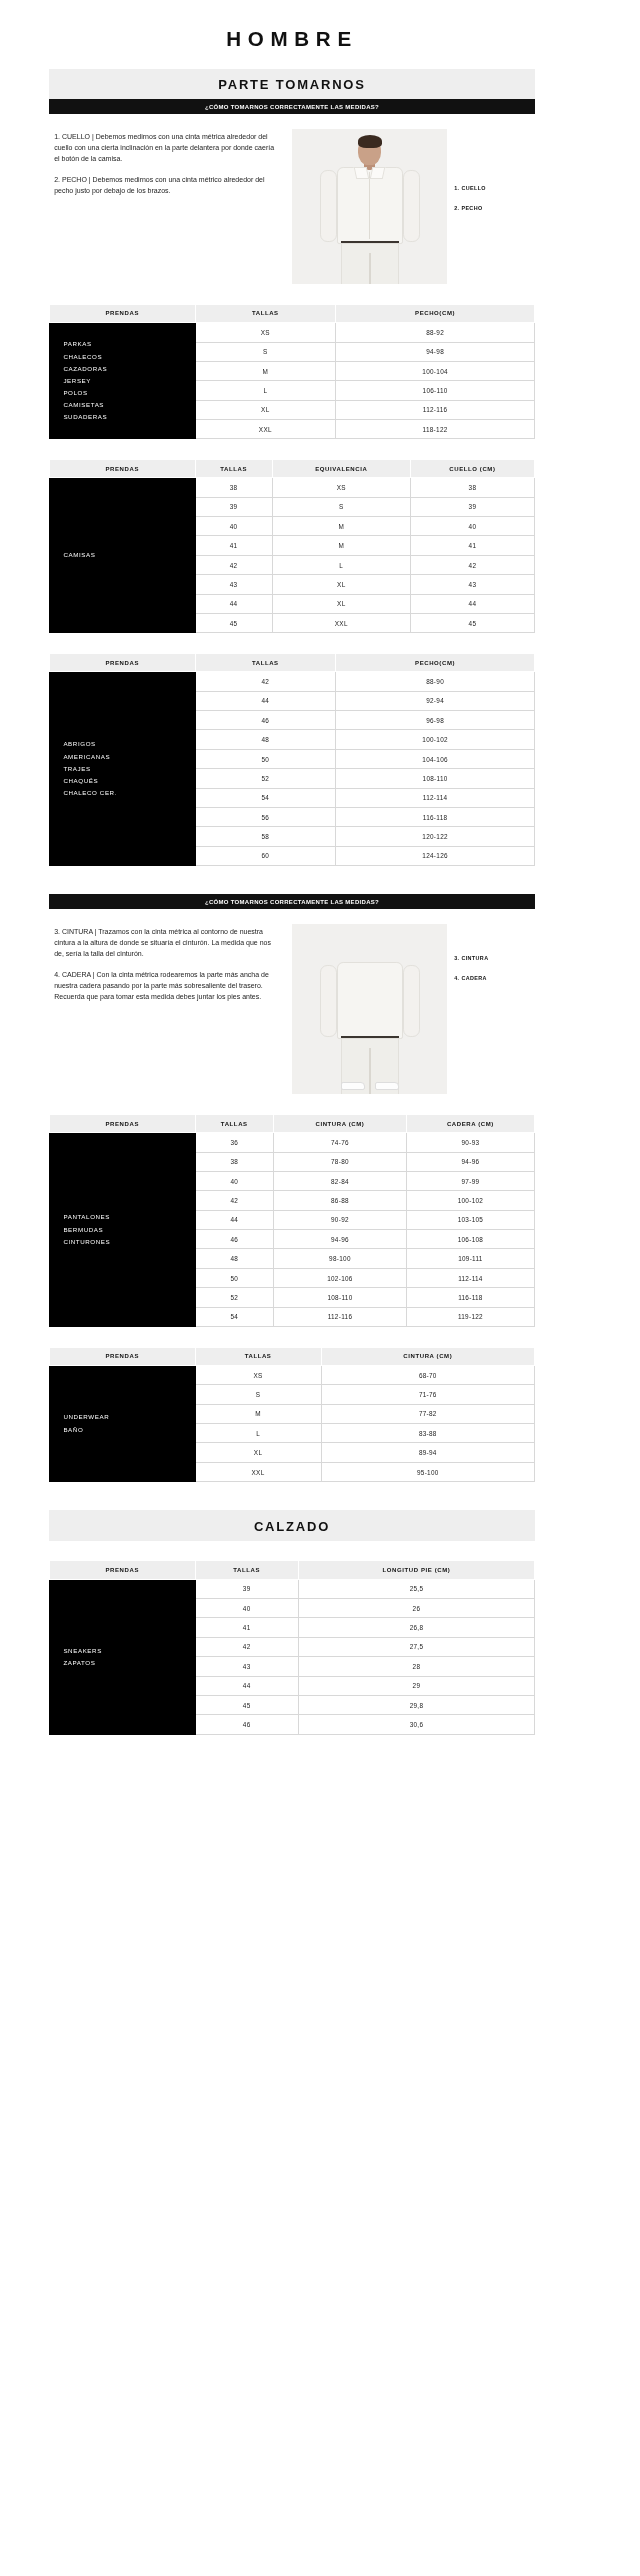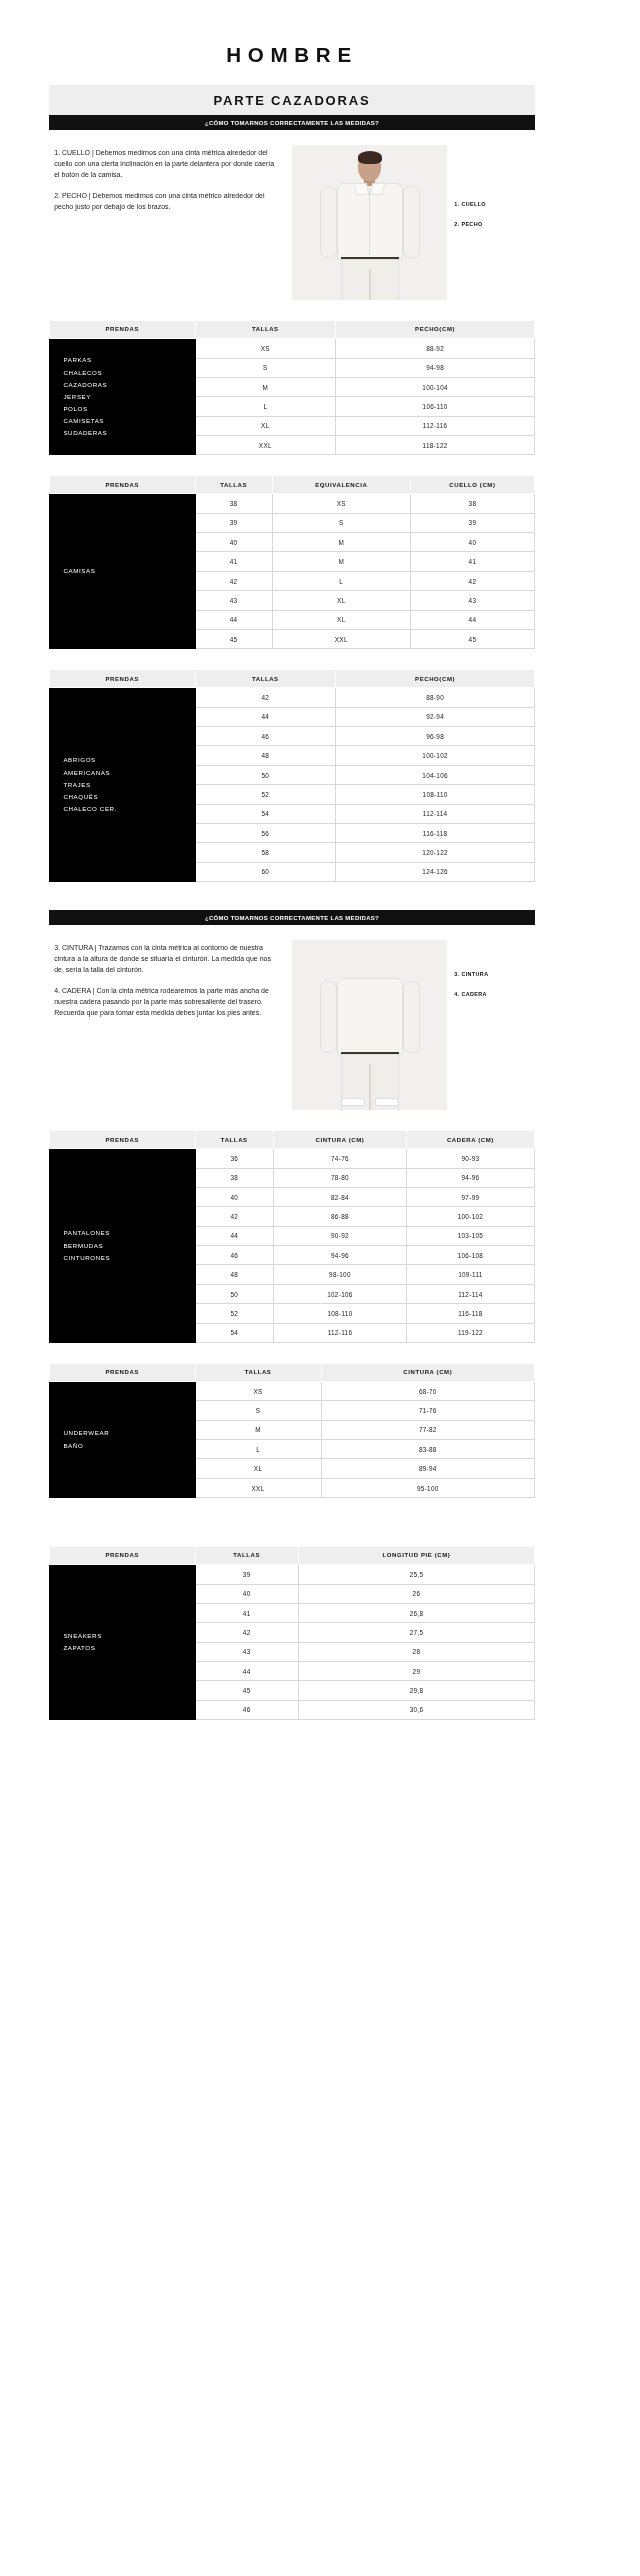--- a/index.html
+++ b/index.html
@@ -3,21 +3,21 @@
 <meta charset="utf-8">
 <style>
   * { box-sizing: border-box; }
   html, body { margin: 0; padding: 0; }
   body {
     width: 640px;
     background: #ffffff;
     font-family: "Liberation Sans", sans-serif;
     color: #1a1a1a;
   }
-  .page { width: 584px; padding: 16px 0 31px 0; }
+  .page { width: 584px; padding: 0 0 31px 0; }
 
   
   .main-title {
     text-align: center;
     font-size: 20.6px;
     font-weight: 700;
     letter-spacing: 6.7px;
     padding: 27px 0 17.5px 0;
     color: #111;
   }
@@ -186,21 +186,21 @@
   .section-banner.calzado { margin-top: 0; }
 </style>
 </head>
 <body>
 
 <div class="page">
 
   <div class="main-title">HOMBRE</div>
 
   <div class="section-banner">
-    <div class="s-title">PARTE CAZADORAS</div>
+    <div class="s-title">PARTE TOMARNOS</div>
   </div>
   <div class="sub-banner">¿CÓMO TOMARNOS CORRECTAMENTE LAS MEDIDAS?</div>
 
   <div class="intro">
     <div class="intro-text">
       <p>1. CUELLO | Debemos medirnos con una cinta métrica alrededor del cuello con una cierta inclinación en la parte delantera por donde caería el botón de la camisa.</p>
       <p>2. PECHO | Debemos medirnos con una cinta métrico alrededor del pecho justo por debajo de los brazos.</p>
     </div>
     <div class="intro-photo">
       <div class="photo-frame">
@@ -524,20 +524,23 @@
         <tr>
           <td>XXL</td>
           <td>95-100</td>
         </tr>
       </tbody>
     </table>
   </div>
 
   <div class="gap-lg"></div>
 
+  <div class="section-banner calzado">
+    <div class="s-title">CALZADO</div>
+  </div>
 
   <div class="tbl-wrap">
     <table class="size">
       <thead>
         <tr>
           <th class="first">PRENDAS</th>
           <th>TALLAS</th>
           <th>LONGITUD PIE (CM)</th>
         </tr>
       </thead>

